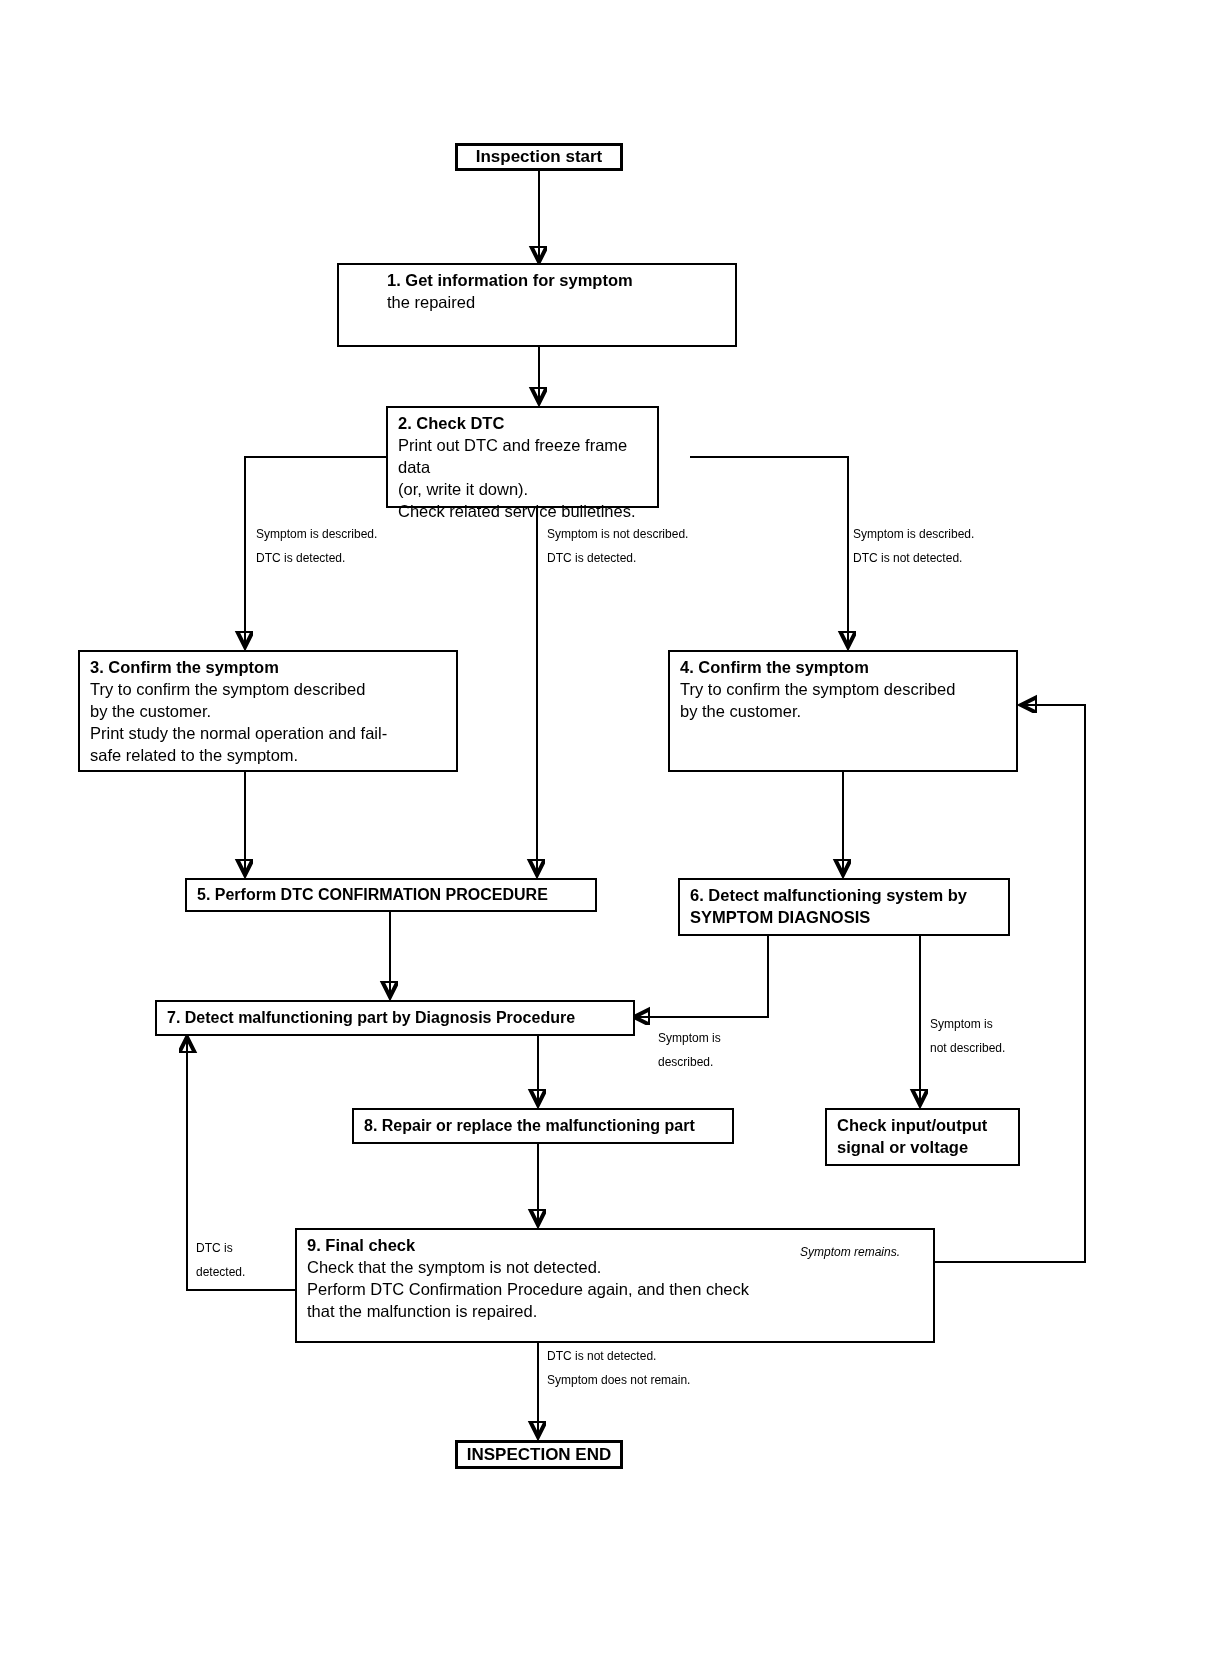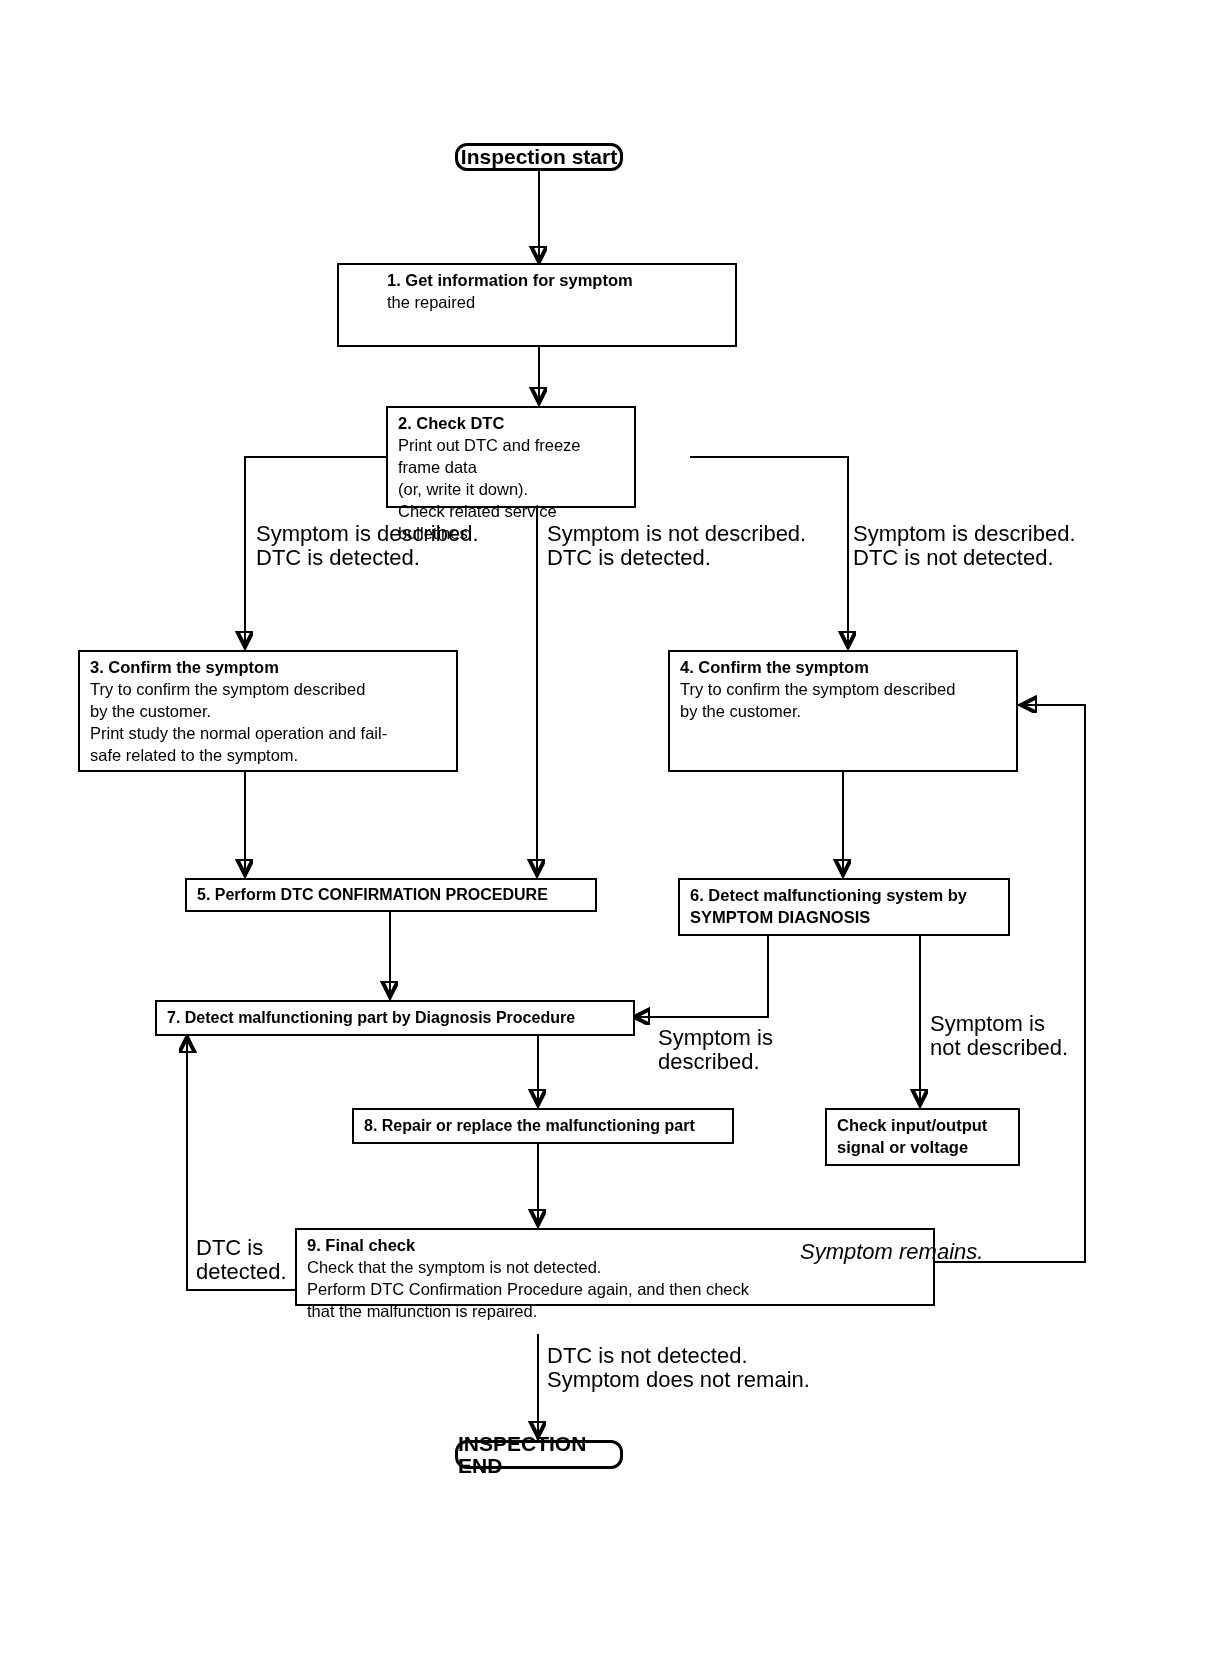--- a/index.html
+++ b/index.html
@@ -16,34 +16,33 @@
     border:2px solid #000;
     background:#fff;
     font-size:16.5px;
     line-height:22px;
     padding:4px 10px;
   }
   .node .t{font-weight:bold;}
   .node--terminal{
     border-width:3px;
     display:flex;align-items:center;justify-content:center;
-    font-weight:bold;font-size:21px;
+    font-weight:bold;font-size:17px;
     padding:0;
-    border-radius:12px;
   }
   .node--bar{
     display:flex;align-items:center;
     font-weight:bold;font-size:16px;
     white-space:nowrap;
     padding:0 0 0 10px;
   }
   .node--bold2{font-weight:bold;}
   .elabel{
     position:absolute;
-    font-size:22px;line-height:24px;
+    font-size:12px;line-height:24px;
     white-space:nowrap;
   }
   svg.wires{position:absolute;left:0;top:0;pointer-events:none;}
   svg.wires path{stroke:#000;stroke-width:2;fill:none;}
 </style>
 </head>
 <body>
 
 <div class="canvas">
 
@@ -70,21 +69,21 @@
     <path d="M538,1334 L538,1436" marker-end="url(#arr)"></path>
   </svg>
 
   <div class="node node--terminal" style="left:455px;top:143px;width:168px;height:28px;">Inspection start</div>
 
   <div class="node" style="left:337px;top:263px;width:400px;height:84px;padding-left:48px;">
     <div class="t">1. Get information for symptom</div>
     <div>the repaired</div>
   </div>
 
-  <div class="node" style="left:386px;top:406px;width:250px;height:102px;">
+  <div class="node" style="left:386px;top:406px;width:273px;height:102px;">
     <div class="t">2. Check DTC</div>
     <div>Print out DTC and freeze frame data</div>
     <div>(or, write it down).</div>
     <div>Check related service bulletines.</div>
   </div>
 
   <div class="node" style="left:78px;top:650px;width:380px;height:122px;">
     <div class="t">3. Confirm the symptom</div>
     <div>Try to confirm the symptom described</div>
     <div>by the customer.</div>
@@ -107,21 +106,21 @@
 
   <div class="node node--bar" style="left:155px;top:1000px;width:480px;height:36px;">7. Detect malfunctioning part by Diagnosis Procedure</div>
 
   <div class="node node--bar" style="left:352px;top:1108px;width:382px;height:36px;">8. Repair or replace the malfunctioning part</div>
 
   <div class="node node--bold2" style="left:825px;top:1108px;width:195px;height:58px;">
     <div>Check input/output</div>
     <div>signal or voltage</div>
   </div>
 
-  <div class="node" style="left:295px;top:1228px;width:640px;height:78px;">
+  <div class="node" style="left:295px;top:1228px;width:640px;height:115px;">
     <div class="t">9. Final check</div>
     <div>Check that the symptom is not detected.</div>
     <div>Perform DTC Confirmation Procedure again, and then check</div>
     <div>that the malfunction is repaired.</div>
   </div>
 
   <div class="node node--terminal" style="left:455px;top:1440px;width:168px;height:29px;">INSPECTION END</div>
 
   <div class="elabel" style="left:256px;top:522px;">
     <div>Symptom is described.</div>

